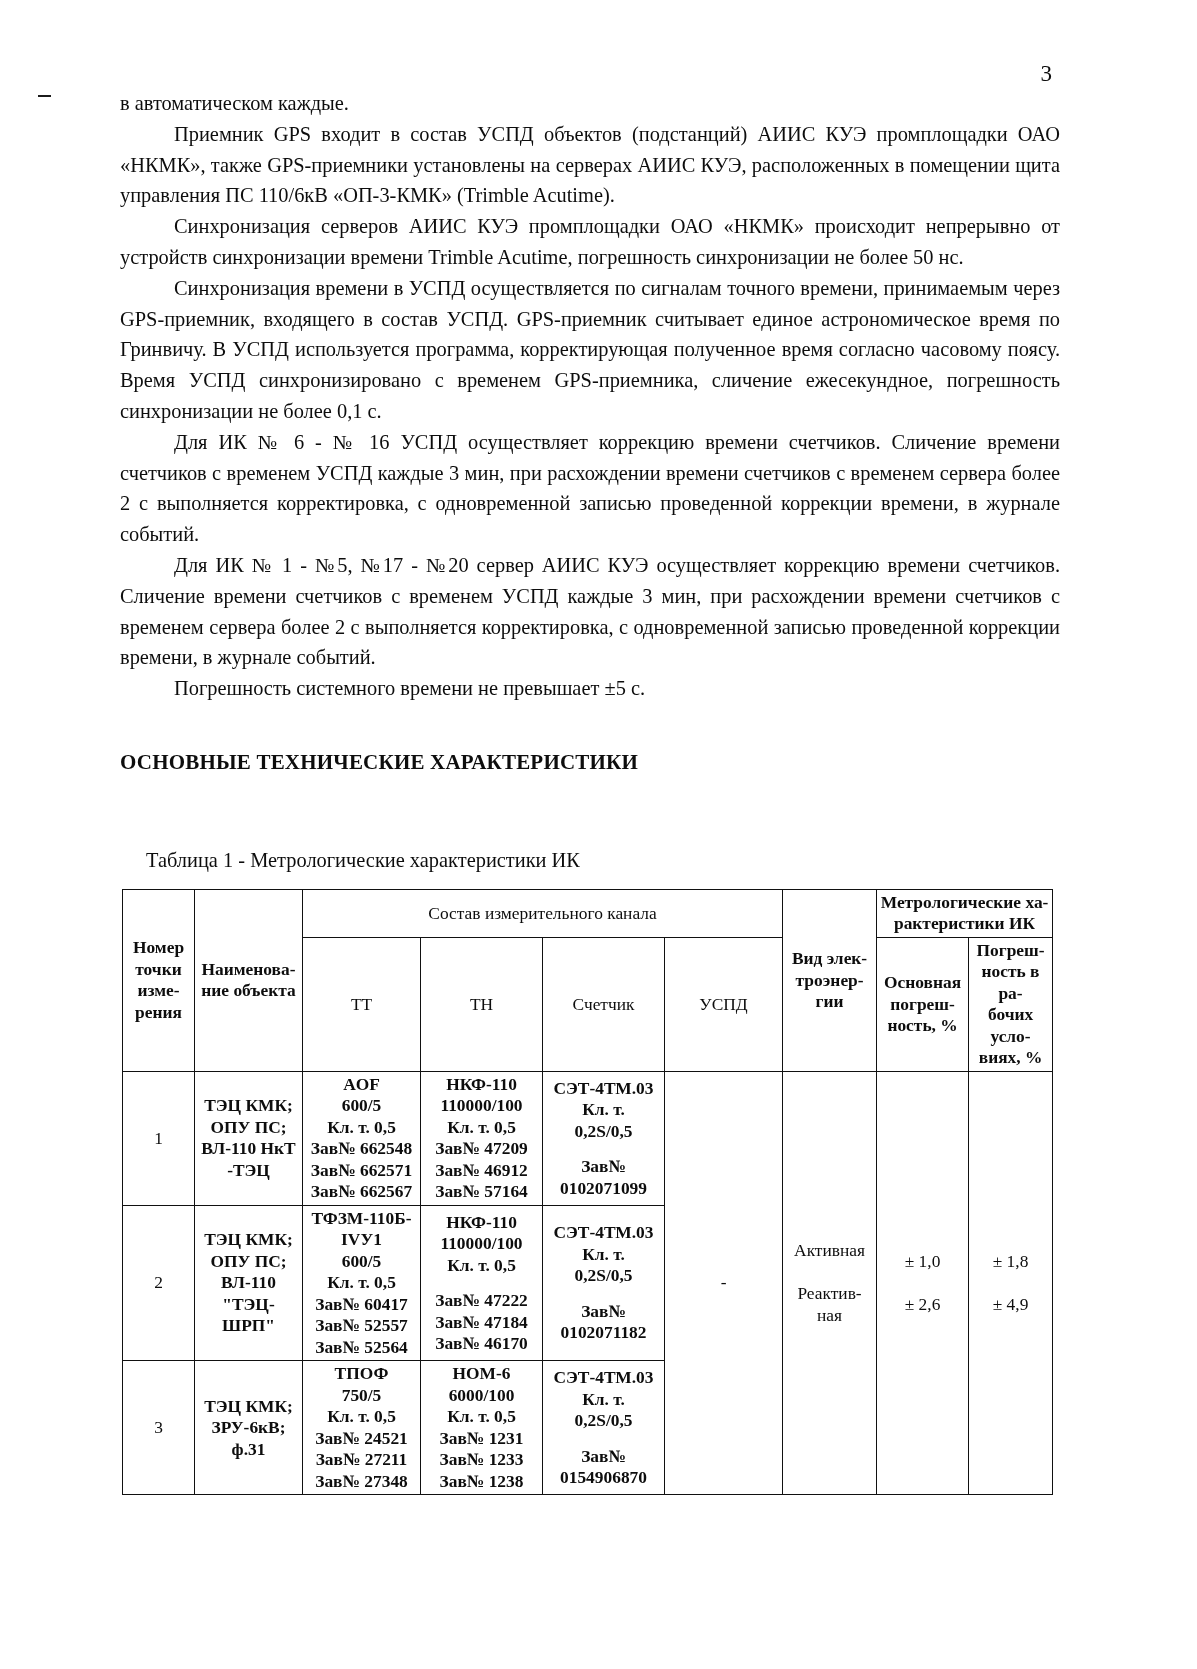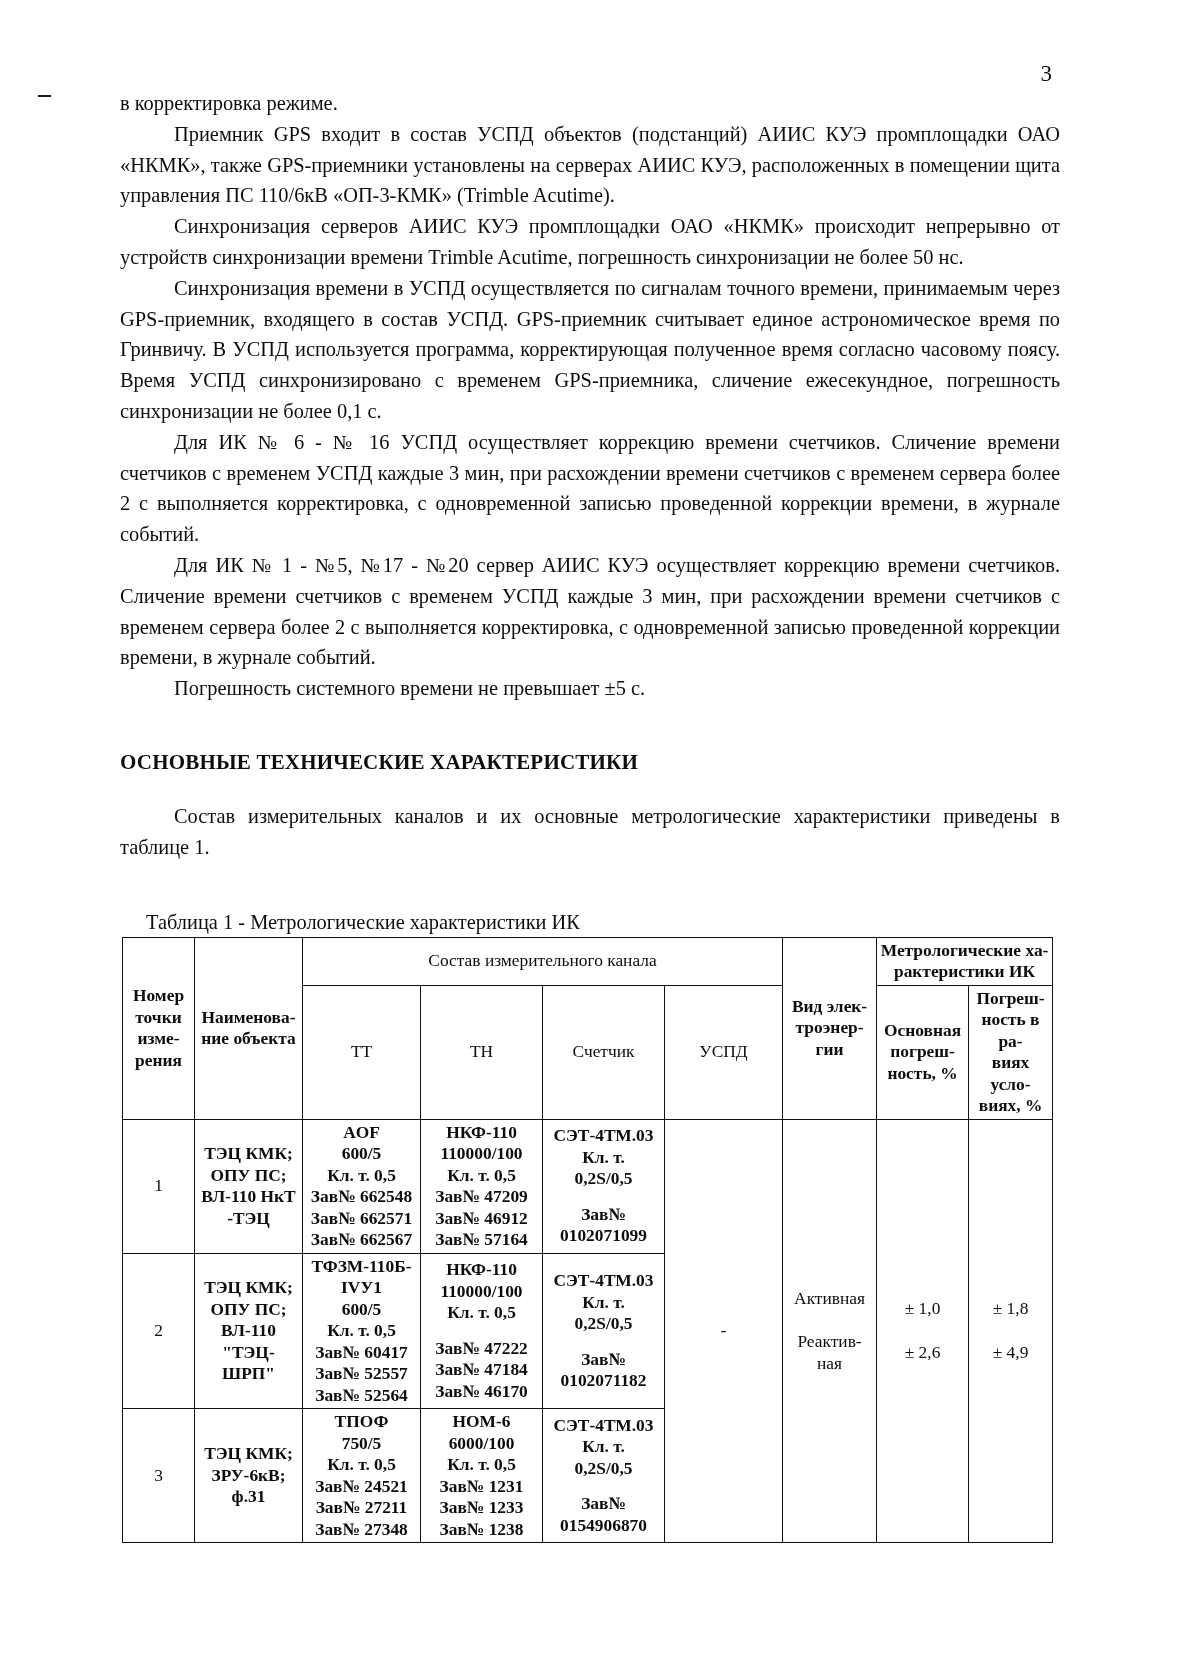--- a/index.html
+++ b/index.html
@@ -63,21 +63,21 @@
     text-align: left;
     letter-spacing: 0.2px;
   }
   .spacer-large { height: 46px; }
   .spacer-mid   { height: 26px; }
 
   .table-caption {
     font-size: 20.4px;
     line-height: 26px;
     padding-left: 26px;
-    margin-bottom: 2px;
+    margin-bottom: 16px;
   }
 
   table.ik {
     border-collapse: collapse;
     width: 930px;
     margin-left: 2px;
     table-layout: fixed;
   }
   table.ik th, table.ik td {
     border: 1.6px solid #111111;
@@ -128,35 +128,34 @@
 <body>
 
 <div class="page">
 
   <div class="margin-tick"></div>
 
   <div class="page-number">3</div>
 
   <div class="content">
 
-    <p class="body no-indent">в корректировка режиме.</p>
+    <p class="body no-indent">в автоматическом каждые.</p>
     <p class="body indent">Приемник GPS входит в состав УСПД объектов (подстанций) АИИС КУЭ промплощадки ОАО «НКМК», также GPS-приемники установлены на серверах АИИС КУЭ, расположенных в помещении щита управления ПС 110/6кВ «ОП-3-КМК» (Trimble Acutime).</p>
     <p class="body indent">Синхронизация серверов АИИС КУЭ промплощадки ОАО «НКМК» происходит непрерывно от устройств синхронизации времени Trimble Acutime, погрешность синхронизации не более 50 нс.</p>
     <p class="body indent">Синхронизация времени в УСПД осуществляется по сигналам точного времени, принимаемым через GPS-приемник, входящего в состав УСПД. GPS-приемник считывает единое астрономическое время по Гринвичу. В УСПД используется программа, корректирующая полученное время согласно часовому поясу. Время УСПД синхронизировано с временем GPS-приемника, сличение ежесекундное, погрешность синхронизации не более 0,1 с.</p>
     <p class="body indent">Для ИК № 6 - № 16 УСПД осуществляет коррекцию времени счетчиков. Сличение времени счетчиков с временем УСПД каждые 3 мин, при расхождении времени счетчиков с временем сервера более 2 с выполняется корректировка, с одновременной записью проведенной коррекции времени, в журнале событий.</p>
     <p class="body indent">Для ИК № 1 - №5, №17 - №20 сервер АИИС КУЭ осуществляет коррекцию времени счетчиков. Сличение времени счетчиков с временем УСПД каждые 3 мин, при расхождении времени счетчиков с временем сервера более 2 с выполняется корректировка, с одновременной записью проведенной коррекции времени, в журнале событий.</p>
     <p class="body indent">Погрешность системного времени не превышает ±5 с.</p>
 
     <div class="spacer-large"></div>
 
     <h2 class="section-title">ОСНОВНЫЕ ТЕХНИЧЕСКИЕ ХАРАКТЕРИСТИКИ</h2>
 
     <div class="spacer-mid"></div>
 
-    <p class="body indent">Состав измерительных каналов и их основные метрологические характеристики приведены в таблице 1.</p>
 
     <div class="spacer-large"></div>
 
     <div class="table-caption">Таблица 1 - Метрологические характеристики ИК</div>
 
     <table class="ik">
       <colgroup>
         <col class="col-num">
         <col class="col-obj">
         <col class="col-tt">
@@ -207,21 +206,21 @@
             <span class="cell-lines">
               <span>Основная</span>
               <span>погреш-</span>
               <span>ность, %</span>
             </span>
           </th>
           <th>
             <span class="cell-lines">
               <span>Погреш-</span>
               <span>ность в ра-</span>
-              <span>виях усло-</span>
+              <span>бочих усло-</span>
               <span>виях, %</span>
             </span>
           </th>
         </tr>
       </thead>
       <tbody>
 
         <tr>
           <td>1</td>
           <td>

